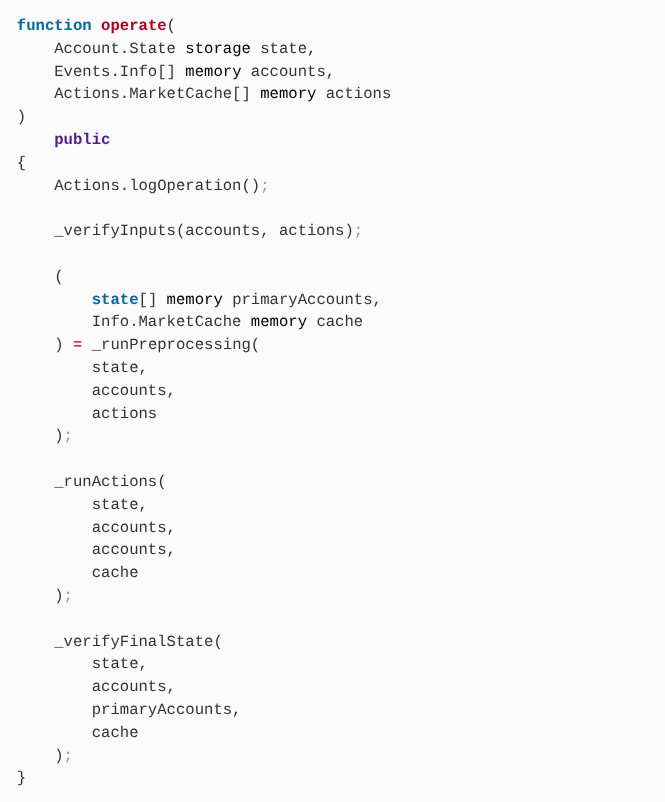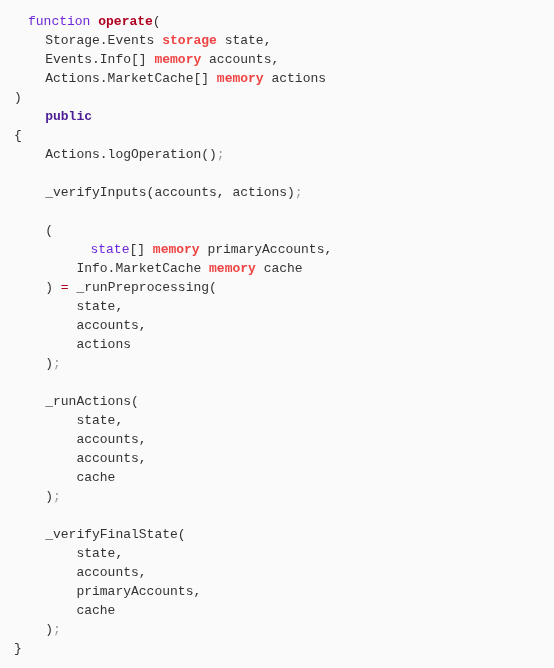--- a/index.html
+++ b/index.html
@@ -11,32 +11,32 @@
     line-height: 19px;
     color: #333;
     width: 554px;
     box-sizing: border-box;
   }
   pre {
     margin: 0;
     white-space: pre;
     font-family: inherit;
   }
-  .kw  { color: #6d28d9; font-weight: normal; margin-left: 14px; }     
-  .mem { color: #ef4444; font-weight: bold; }     
+  .kw  { color: #0369a1; font-weight: bold; }     
+  .mem { color: #000000; font-weight: normal; }     
   .fn  { color: #b00020; font-weight: bold; margin-top: 25px; }  
   .mod { color: #4c1d95; font-weight: bold; }  
   .op  { color: #b00020; }                     
   .pn  { color: #999; }                        
 </style>
 </head>
 <body>
 
 <pre><span class="kw">function</span> <span class="fn">operate</span><span>(</span>
-<span>    Storage.Events </span><span class="mem">storage</span><span> state,</span>
+<span>    Account.State </span><span class="mem">storage</span><span> state,</span>
 <span>    Events.Info[] </span><span class="mem">memory</span><span> accounts,</span>
 <span>    Actions.MarketCache[] </span><span class="mem">memory</span><span> actions</span>
 <span>)</span>
     <span class="mod">public</span>
 <span>{</span>
 <span>    Actions.logOperation()</span><span class="pn">;</span>
 <span></span>
 <span>    _verifyInputs(accounts, actions)</span><span class="pn">;</span>
 <span></span>
 <span>    (</span>

